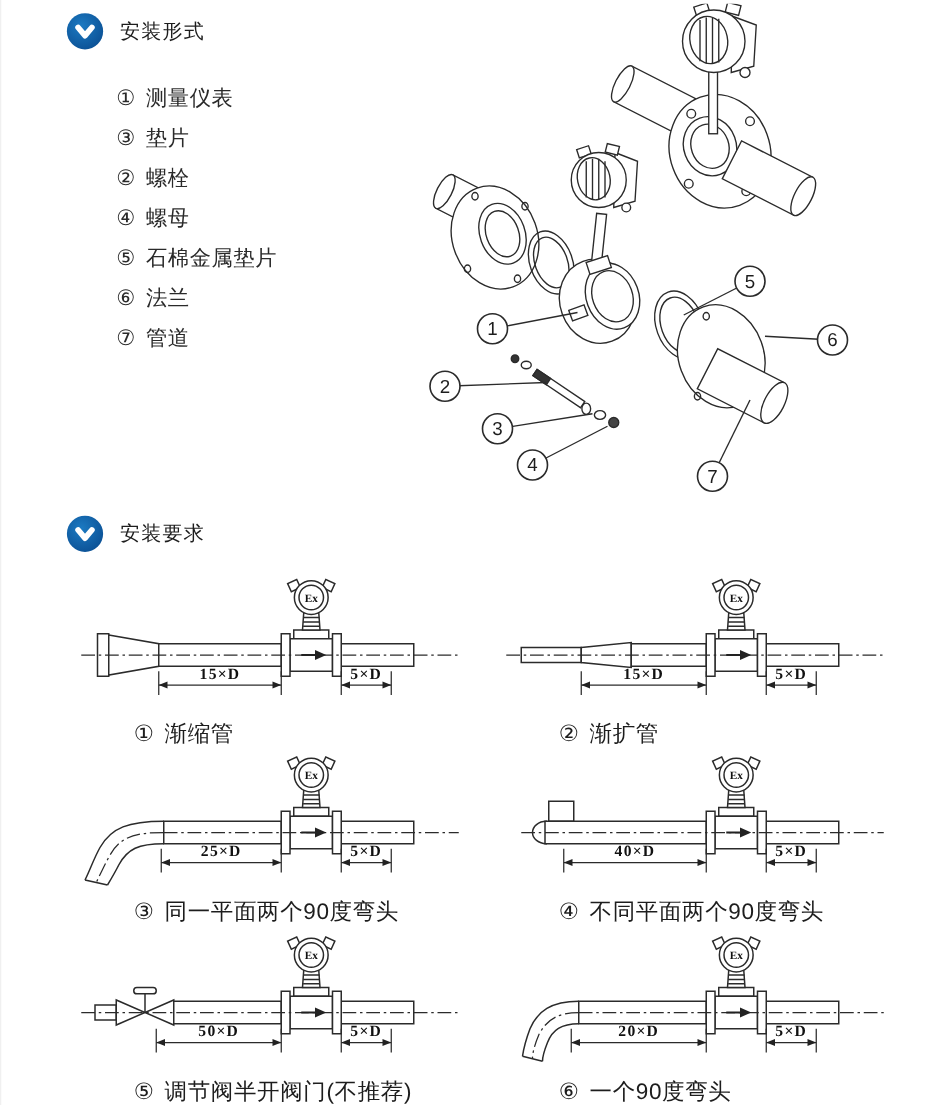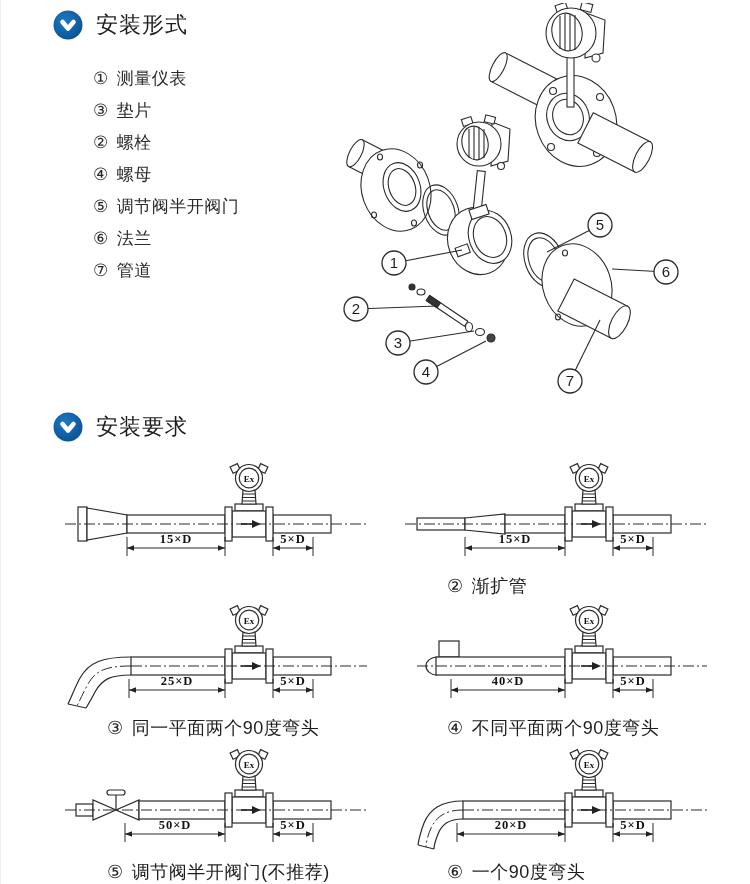--- a/index.html
+++ b/index.html
@@ -1,21 +1,21 @@
 <!DOCTYPE html>
 <html><head>
 <meta charset="utf-8">
 <style>
   html,body{margin:0;padding:0;background:#fff;}
   .page{position:relative;width:750px;height:884px;background:#fff;overflow:hidden;
         border-left:1px solid #f0f0f0;border-right:1px solid #f0f0f0;
         font-family:"Liberation Sans",sans-serif;color:#222;}
   .sec-header{position:absolute;left:52px;display:flex;align-items:center;}
   .sec-header .chev{width:30px;height:30px;display:block;}
-  .sec-title{margin-left:13px;font-size:22px;color:#1d1d1d;letter-spacing:1px;}
+  .sec-title{margin-left:13px;font-size:16px;color:#1d1d1d;letter-spacing:1px;}
   .parts-list{position:absolute;left:88px;top:59px;list-style:none;margin:4px;padding:0;}
   .parts-list li{height:32px;line-height:32px;font-size:17px;color:#2a2a2a;letter-spacing:.5px;}
   .parts-list .pnum{margin-right:8px;}
   #exploded-wrap{position:absolute;left:333px;top:3px;}
   .pd{position:absolute;width:312px;}
   .pd-cap{margin:2px 0 0 46px;font-size:18px;color:#1d1d1d;letter-spacing:.5px;white-space:nowrap;}
   .pd-cap .cnum{margin-right:8px;}
   
   .wf{fill:#fff;stroke:#2b2b2b;stroke-width:1.2;}
   .ln{fill:none;stroke:#2b2b2b;stroke-width:1.2;}
@@ -43,21 +43,21 @@
       <path d="M9.5 12 L15 18.5 L20.5 12" fill="none" stroke="#fff" stroke-width="4.6" stroke-linecap="round" stroke-linejoin="round"></path>
     </svg>
     <span class="sec-title">安装形式</span>
   </div>
 
   <ul class="parts-list" id="parts-list">
       <li><span class="pnum">①</span><span>测量仪表</span></li>
       <li><span class="pnum">③</span><span>垫片</span></li>
       <li><span class="pnum">②</span><span>螺栓</span></li>
       <li><span class="pnum">④</span><span>螺母</span></li>
-      <li><span class="pnum">⑤</span><span>调节阀半开阀门</span></li>
+      <li><span class="pnum">⑤</span><span>石棉金属垫片</span></li>
       <li><span class="pnum">⑥</span><span>法兰</span></li>
       <li><span class="pnum">⑦</span><span>管道</span></li>
     </ul>
 
   <div id="exploded-wrap">
     <svg width="410" height="392" viewBox="0 0 410 392">
       <g stroke="#2b2b2b" stroke-width="1.1" fill="none">
 
         <g transform="rotate(27 215 90)">
             <rect x="158" y="74" width="57" height="32" fill="#fff"></rect>
@@ -220,21 +220,21 @@
             <text x="115" y="81" class="dt" text-anchor="middle">15×D</text>
           </g>
           <g>
             <line x1="212" y1="86" x2="252" y2="86" class="dl"></line>
             <polygon points="212,86 219,83.2 219,88.8" fill="#222"></polygon>
             <polygon points="252,86 245,83.2 245,88.8" fill="#222"></polygon>
             <line x1="212" y1="75" x2="212" y2="94" class="dl"></line>
             <line x1="252" y1="75" x2="252" y2="94" class="dl"></line>
             <text x="232" y="81" class="dt" text-anchor="middle">5×D</text>
           </g>
-        </svg></div>
+        </svg><div class="pd-cap"><span class="cnum">①</span><span>渐缩管</span></div></div>
       <div class="pd" style="left: 400px; top: 462px;"><svg width="310" height="106" viewBox="0 0 310 106">
           <rect x="16" y="56" width="48" height="12" class="wf"></rect>
           <polygon points="64,56 104,52 104,72 64,68" class="wf"></polygon>
           <rect x="104" y="53" width="60" height="18" class="wf"></rect>
           <rect x="212" y="53" width="58" height="18" class="wf"></rect>
           <rect x="174" y="42" width="28" height="7" class="wf"></rect>
           <polygon points="181,42 195,42 194,28 182,28" class="wf"></polygon>
           <path d="M181.5 32 H194.5 M181.5 35.5 H194.5 M181.5 39 H194.5" class="ln"></path>
           <rect x="170" y="3" width="8" height="7" class="wf" transform="rotate(-25 174 6)"></rect>
           <rect x="198" y="3" width="8" height="7" class="wf" transform="rotate(25 202 6)"></rect>

